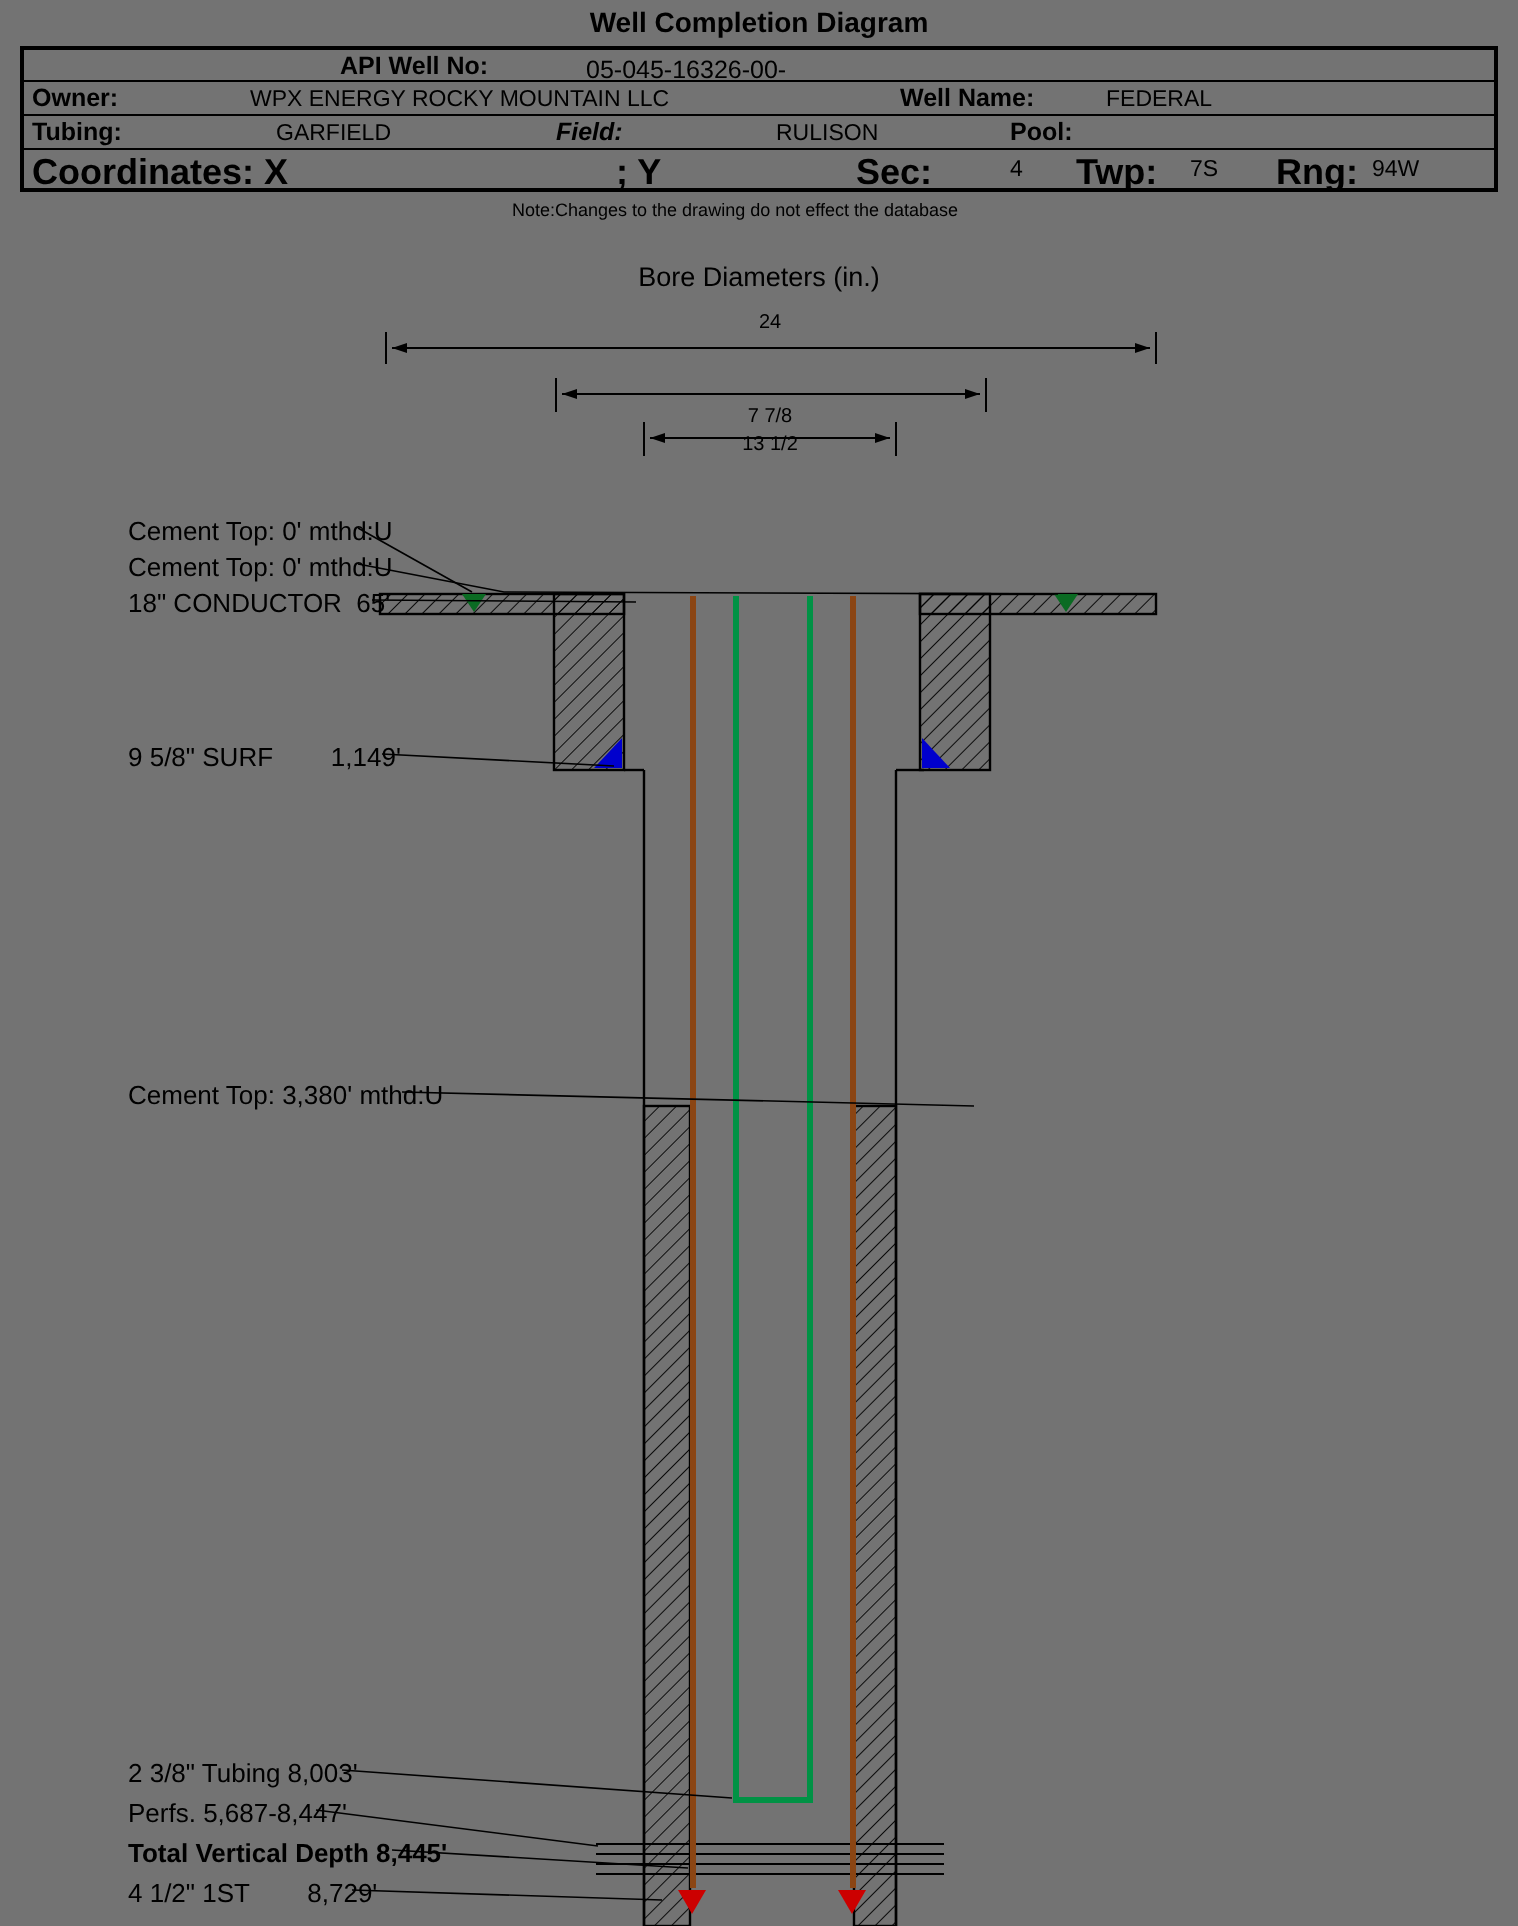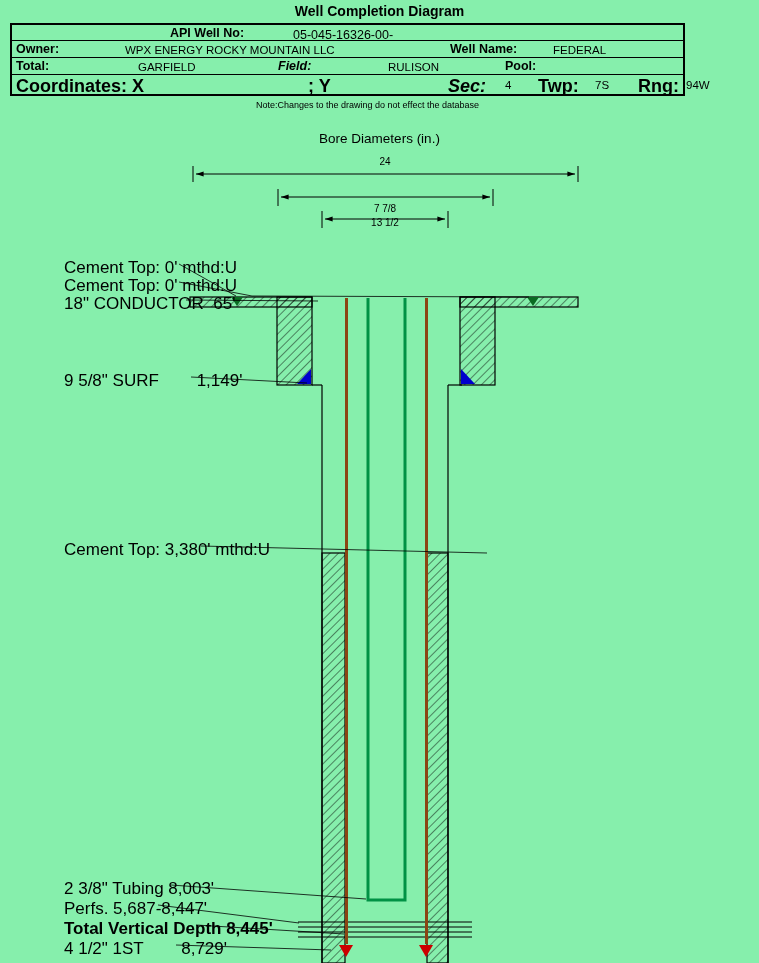--- a/index.html
+++ b/index.html
@@ -1,39 +1,39 @@
 <!DOCTYPE html>
 <html><head>
 <meta charset="utf-8">
 <style>
   * { margin:0; padding:0; box-sizing:border-box; }
   html,body { width:759px; height:963px; background:#ffffff; }
   body { font-family:"Liberation Sans", sans-serif; color:#000; }
-  .page { position:relative; width:759px; height:963px; background:#86efac; overflow:hidden; }
+  .page { position:relative; width:759px; height:963px; background:#737373; overflow:hidden; }
 
   .page-title { position:absolute; top:3px; left:0; width:759px; text-align:center;
                 font-size:14px; font-weight:bold; }
 
-  .hdr-table { position:absolute; top:23px; left:10px; width:675px; border:2px solid #000; }
+  .hdr-table { position:absolute; top:23px; left:10px; width:739px; border:2px solid #000; }
   .hrow { position:relative; border-bottom:1.5px solid #000; }
   .hrow.r1 { height:16px; } .hrow.r2 { height:17px; } .hrow.r3 { height:17px; }
   .hrow.r4 { height:19px; border-bottom:none; }
   .hl { position:absolute; top:1px; font-weight:bold; font-size:12.5px; white-space:pre; }
   .hv { position:absolute; top:2.5px; font-size:11.5px; white-space:pre; }
   .r4 .hl { font-size:18px; }
 
   .note { position:absolute; top:100px; left:0; width:735px; text-align:center; font-size:9px; }
 
   .bore-title { position:absolute; top:131px; left:0; width:759px; text-align:center; font-size:13.5px; }
   .dim-label { position:absolute; left:345px; width:80px; text-align:center; font-size:10px; }
   .dim-24   { top:156px; }
   .dim-135  { top:181px;margin-top:36px; }
   .dim-778  { top:203px; }
 
-  .ann { position:absolute; font-size:17px; white-space:pre; }
+  .ann { position:absolute; font-size:13px; white-space:pre; }
 
   svg.schematic { position:absolute; top:0; left:0; width:759px; height:963px; pointer-events:none; }
 </style>
 </head>
 <body>
 
 <div class="page">
 
   <div class="page-title">Well Completion Diagram</div>
 
@@ -42,30 +42,30 @@
       <span class="hl" style="left:158px;">API Well No:</span>
       <span class="hv" style="left:281px; font-size:12.5px;">05-045-16326-00-</span>
     </div>
     <div class="hrow r2">
       <span class="hl" style="left:4px;">Owner:</span>
       <span class="hv" style="left:113px;">WPX ENERGY ROCKY MOUNTAIN LLC</span>
       <span class="hl" style="left:438px;">Well Name:</span>
       <span class="hv" style="left:541px;">FEDERAL</span>
     </div>
     <div class="hrow r3">
-      <span class="hl" style="left:4px;">Total:</span>
+      <span class="hl" style="left:4px;">Tubing:</span>
       <span class="hv" style="left:126px;">GARFIELD</span>
       <span class="hl" style="left:266px;font-style:italic;">Field:</span>
       <span class="hv" style="left:376px;">RULISON</span>
       <span class="hl" style="left:493px;">Pool:</span>
     </div>
     <div class="hrow r4">
       <span class="hl" style="left:4px;">Coordinates: X</span>
       <span class="hl" style="left:296px;">; Y</span>
-      <span class="hl" style="left:436px;font-style:italic;">Sec:</span>
+      <span class="hl" style="left:416px;">Sec:</span>
       <span class="hv" style="left:493px; top:3.5px;">4</span>
       <span class="hl" style="left:526px;">Twp:</span>
       <span class="hv" style="left:583px; top:3.5px;">7S</span>
       <span class="hl" style="left:626px;">Rng:</span>
       <span class="hv" style="left:674px; top:3.5px;">94W</span>
     </div>
   </div>
 
   <div class="note">Note:Changes to the drawing do not effect the database</div>
 

